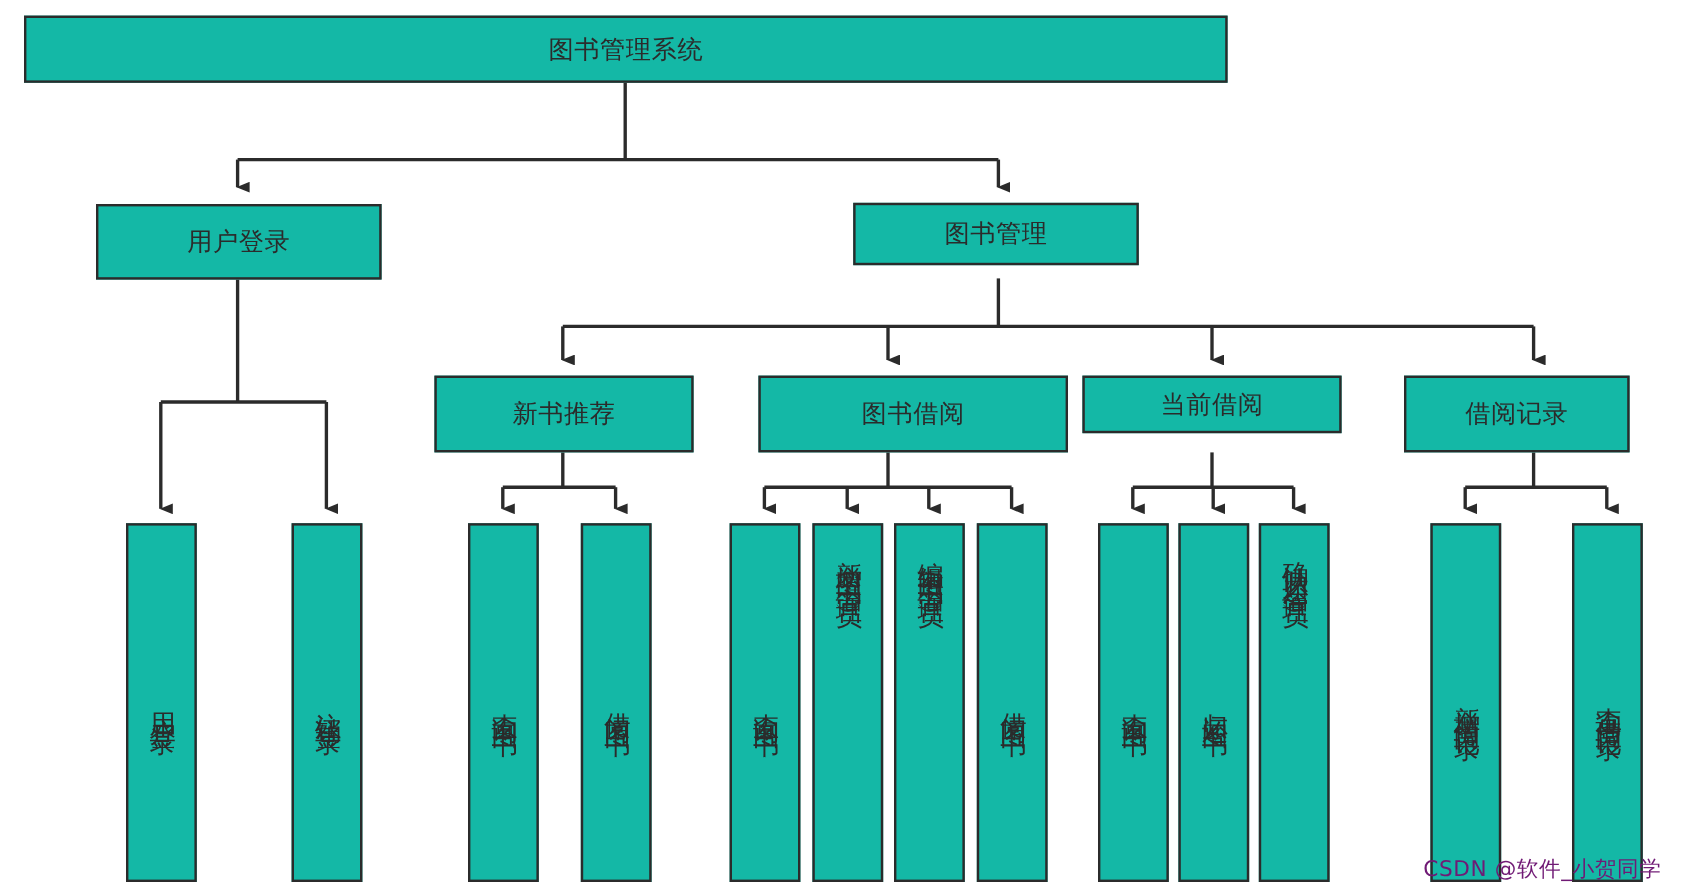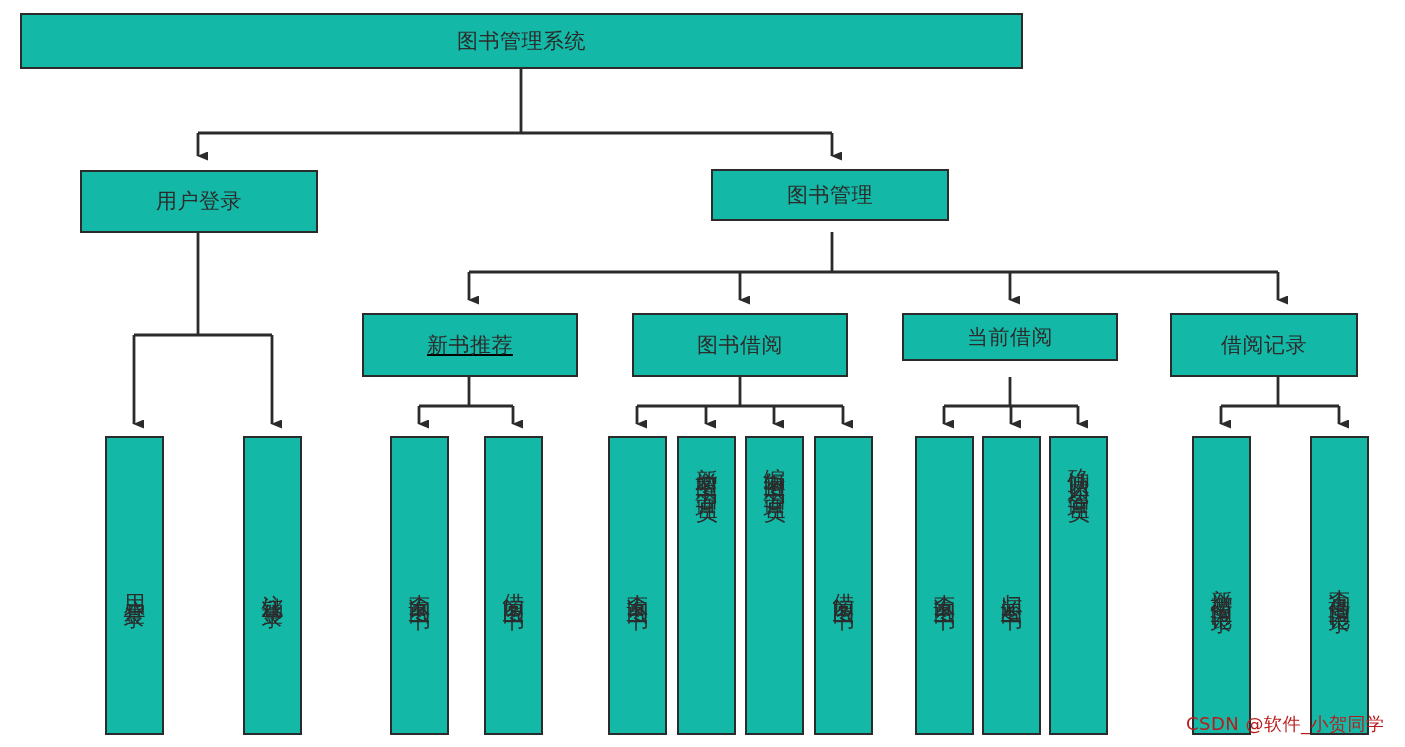--- a/index.html
+++ b/index.html
@@ -61,21 +61,21 @@
   }
   .node-box.vertical.centered {
     align-items: center;
     padding-top: 0;
   }
   .watermark {
     position: absolute;
     left: 1186px;
     top: 712px;
     font-size: 18px;
-    color: #b91c1c;
+    color: #701a75;
     white-space: nowrap;
     letter-spacing: 0.5px;
     font-family: "DejaVu Sans", "Liberation Sans", sans-serif;
   }
 </style>
 </head>
 <body>
 
 <div id="diagram-root">
 
@@ -135,25 +135,25 @@
   </div>
 
   <div class="node-box" style="left:80px; top:170px; width:238px; height:63px;">
     <span class="node-label">用户登录</span>
   </div>
 
   <div class="node-box" style="left:711px; top:169px; width:238px; height:52px;">
     <span class="node-label">图书管理</span>
   </div>
 
-  <div class="node-box" style="left:362px; top:313px; width:216px; height:64px;text-decoration:underline;">
+  <div class="node-box" style="left:362px; top:313px; width:216px; height:64px;">
     <span class="node-label">新书推荐</span>
   </div>
 
-  <div class="node-box" style="left:632px; top:313px; width:216px; height:64px;">
+  <div class="node-box" style="left:632px; top:313px; width:258px; height:64px;">
     <span class="node-label">图书借阅</span>
   </div>
 
   <div class="node-box" style="left:902px; top:313px; width:216px; height:48px;">
     <span class="node-label">当前借阅</span>
   </div>
 
   <div class="node-box" style="left:1170px; top:313px; width:188px; height:64px;">
     <span class="node-label">借阅记录</span>
   </div>

